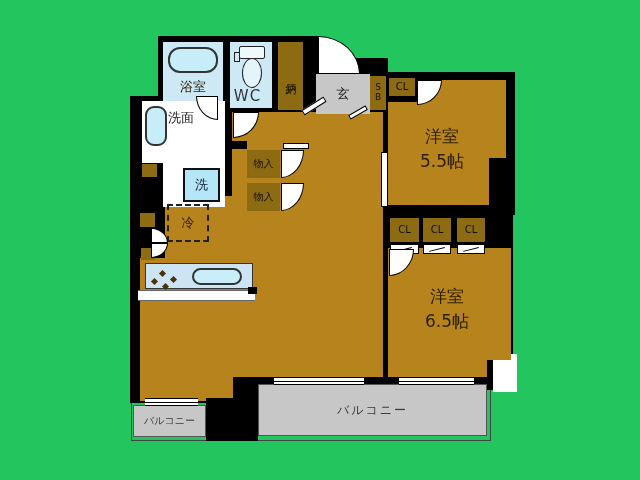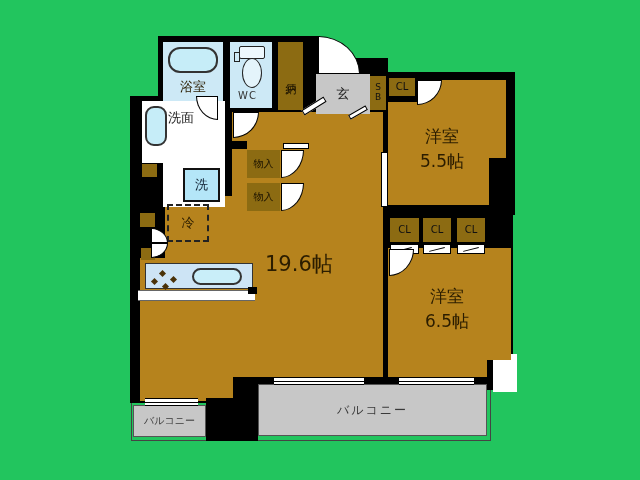--- a/index.html
+++ b/index.html
@@ -115,39 +115,38 @@
 
   <div class="gray" style="left:258px;top:384px;width:229px;height:52px;border:1px solid #555;box-sizing:border-box;"></div>
   <div class="wall" style="left:206px;top:398px;width:52px;height:43px;"></div>
   <div class="gray" style="left:133px;top:405px;width:73px;height:32px;border:1px solid #555;box-sizing:border-box;"></div>
 
   <div class="win" style="left:145px;top:398px;width:53px;height:8px;"></div>
   <div class="win" style="left:274px;top:377px;width:90px;height:8px;"></div>
   <div class="win" style="left:399px;top:377px;width:75px;height:8px;"></div>
 
   <div class="lbl c" style="left:163px;top:78px;width:60px;height:18px;font-size:13px;">浴室</div>
-  <div class="lbl c" style="left:230px;top:88px;width:35px;height:16px;font-size:10px;color:#333;letter-spacing:1px;">WC</div>
+  <div class="lbl c" style="left:230px;top:88px;width:35px;height:16px;font-size:15px;color:#333;letter-spacing:1px;">WC</div>
   <div class="lbl c vtext" style="left:278px;top:42px;width:25px;height:68px;font-size:11px;color:#1a1200;">納戸</div>
   <div class="lbl c" style="left:316px;top:74px;width:54px;height:40px;font-size:13px;color:#222;">玄</div>
   <div class="lbl col" style="left:370px;top:76px;width:16px;height:34px;font-size:9px;color:#111;line-height:1.1;">
     <span>S</span>
     <span>B</span>
   </div>
   <div class="lbl c" style="left:389px;top:78px;width:26px;height:18px;font-size:10px;color:#111;">CL</div>
   <div class="lbl col" style="left:392px;top:118px;width:100px;height:62px;font-size:17px;line-height:1.45;">
     <span>洋室</span>
     <span>5.5帖</span>
   </div>
   <div class="lbl" style="left:168px;top:110px;font-size:13px;color:#222;">洗面</div>
   <div class="lbl c" style="left:183px;top:168px;width:37px;height:34px;font-size:13px;color:#123;">洗</div>
   <div class="lbl c" style="left:246px;top:150px;width:35px;height:28px;font-size:10px;color:#1a1200;">物入</div>
   <div class="lbl c" style="left:246px;top:183px;width:35px;height:28px;font-size:10px;color:#1a1200;">物入</div>
   <div class="lbl c" style="left:167px;top:204px;width:42px;height:38px;font-size:13px;">冷</div>
   <div class="lbl" style="left:265px;top:250px;font-size:21px;line-height:1.4;">
-    <div>19.6帖</div>
   </div>
   <div class="lbl c" style="left:390px;top:218px;width:29px;height:24px;font-size:10px;color:#111;">CL</div>
   <div class="lbl c" style="left:423px;top:218px;width:28px;height:24px;font-size:10px;color:#111;">CL</div>
   <div class="lbl c" style="left:457px;top:218px;width:28px;height:24px;font-size:10px;color:#111;">CL</div>
   <div class="lbl col" style="left:397px;top:278px;width:100px;height:62px;font-size:17px;line-height:1.45;">
     <span>洋室</span>
     <span>6.5帖</span>
   </div>
   <div class="lbl c" style="left:133px;top:405px;width:73px;height:32px;font-size:10px;color:#3a3a3a;">バルコニー</div>
   <div class="lbl c" style="left:258px;top:384px;width:229px;height:52px;font-size:12px;color:#3a3a3a;letter-spacing:2px;">バルコニー</div>

